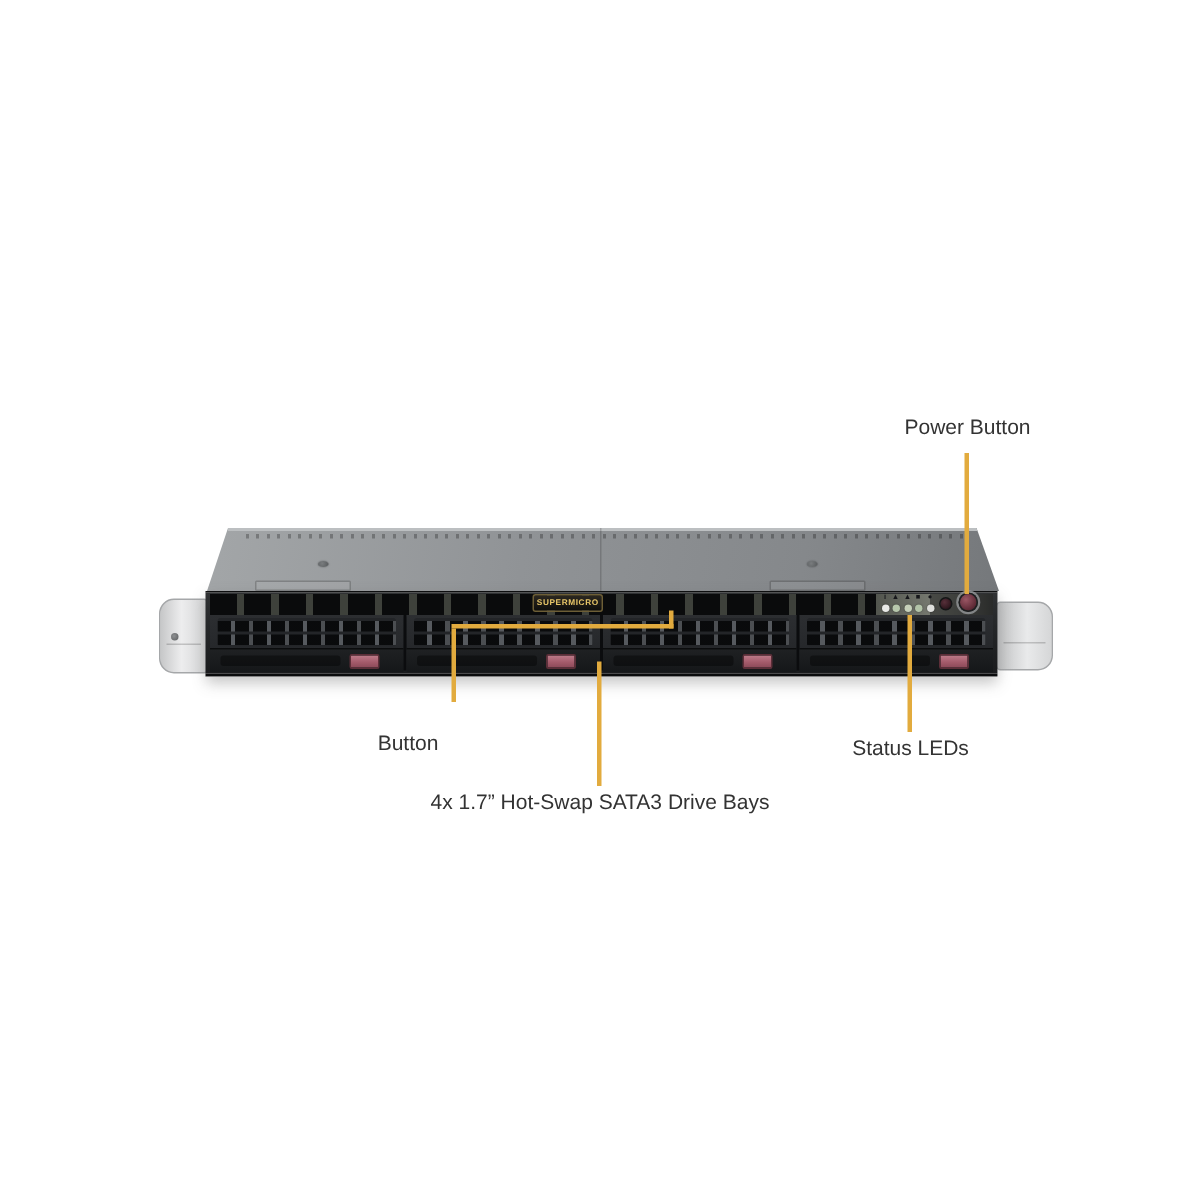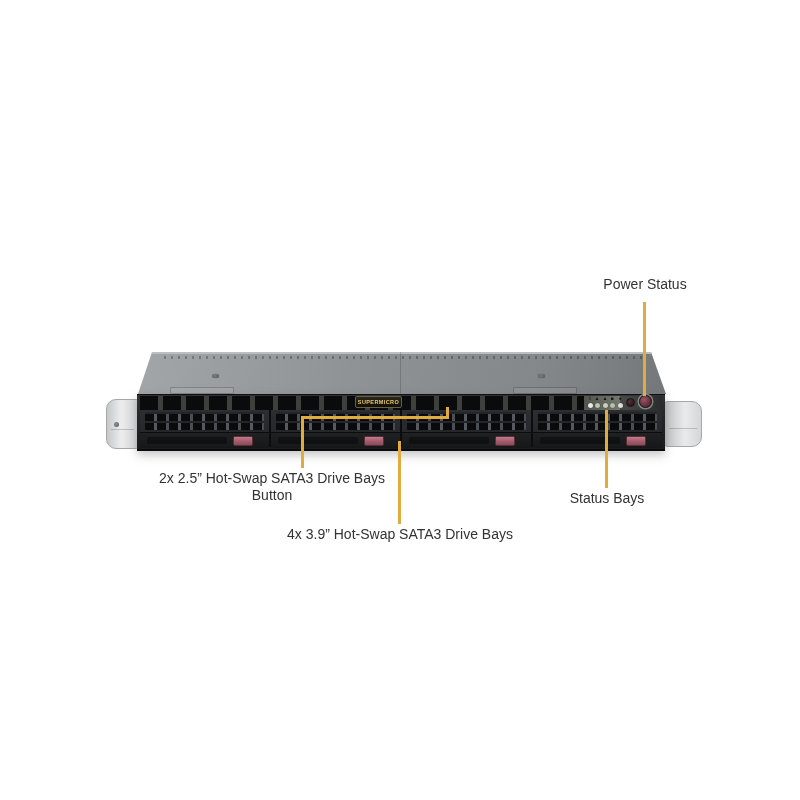--- a/index.html
+++ b/index.html
@@ -177,19 +177,18 @@
     </div>
   </div>
 
   <div class="cline" style="left: 643px; top: 302px; width: 3px; height: 94px; background: rgb(226, 171, 62);"></div>
   <div class="cline" style="left: 446px; top: 407px; width: 3px; height: 12px; background: rgb(226, 171, 62);"></div>
   <div class="cline" style="left: 301px; top: 416px; width: 148px; height: 3px; background: rgb(226, 171, 62);"></div>
   <div class="cline" style="left: 301px; top: 419px; width: 3px; height: 49px; background: rgb(226, 171, 62);"></div>
   <div class="cline" style="left: 398px; top: 441px; width: 3px; height: 83px; background: rgb(226, 171, 62);"></div>
   <div class="cline" style="left: 605px; top: 410px; width: 3px; height: 78px; background: rgb(226, 171, 62);"></div>
 
-  <div class="clabel" style="left:645px;top:276px;">Power Status</div>
-  <div class="clabel" style="left:272px;top:470px;">2x 2.5” Hot-Swap SATA3 Drive Bays</div>
+  <div class="clabel" style="left:645px;top:276px;">Power Button</div>
   <div class="clabel" style="left:272px;top:487px;">Button</div>
-  <div class="clabel" style="left:400px;top:526px;">4x 3.9” Hot-Swap SATA3 Drive Bays</div>
-  <div class="clabel" style="left:607px;top:490px;">Status Bays</div>
+  <div class="clabel" style="left:400px;top:526px;">4x 1.7” Hot-Swap SATA3 Drive Bays</div>
+  <div class="clabel" style="left:607px;top:490px;">Status LEDs</div>
 
 </div>
 
 </body></html>

